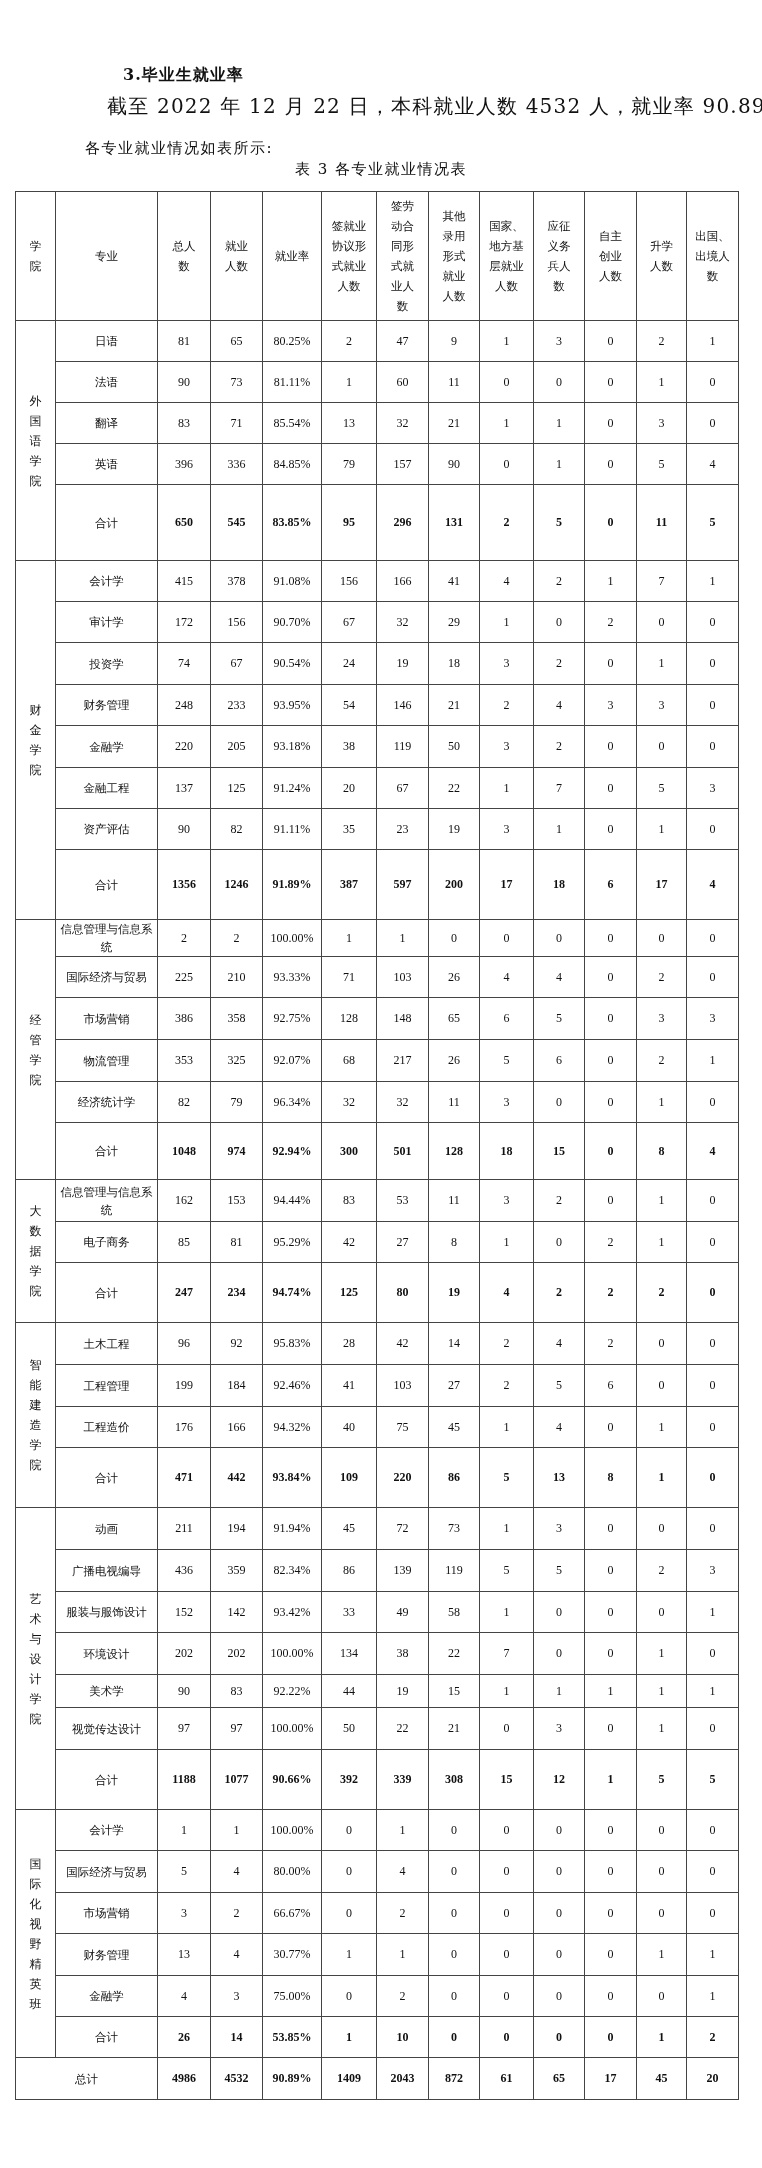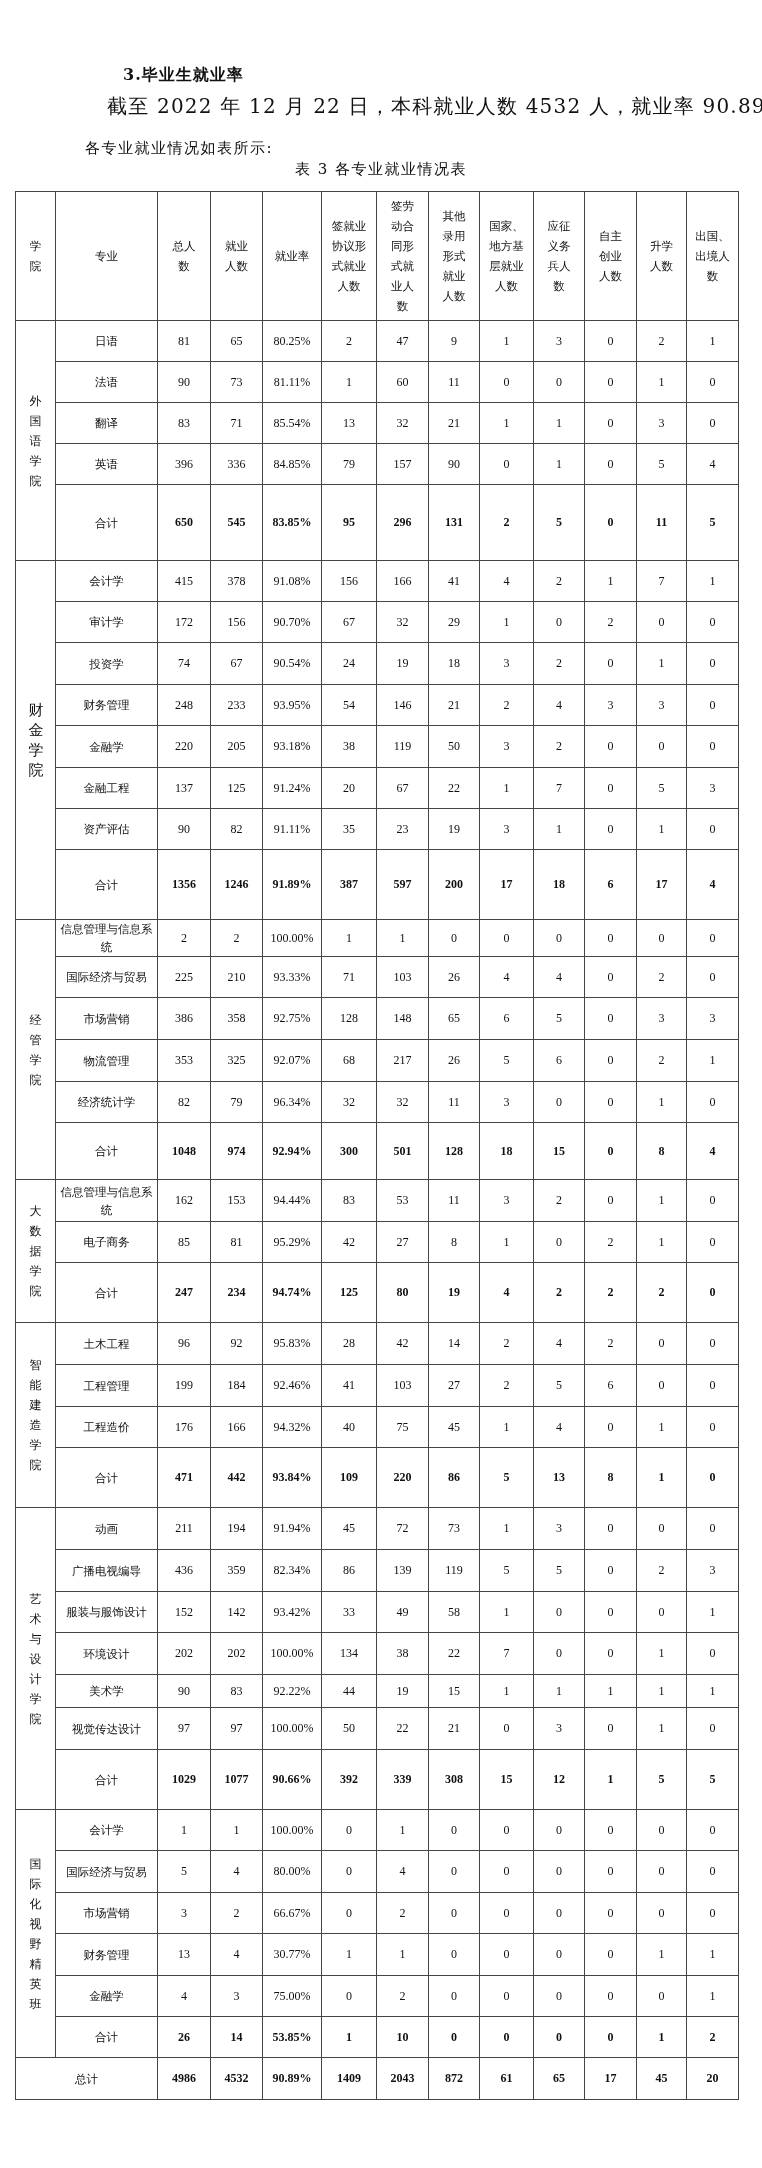--- a/index.html
+++ b/index.html
@@ -151,21 +151,21 @@
         <td>296</td>
         <td>131</td>
         <td>2</td>
         <td>5</td>
         <td>0</td>
         <td>11</td>
         <td>5</td>
       </tr>
       <tr style="height: 41px;">
         <td rowspan="8" class="col">
-          <div style="width: 14px; margin: 12px auto; white-space: normal; line-height: 20px; font-size: 15px;">财金学院</div>
+          <div style="width: 14px; margin: 12px auto; white-space: normal; line-height: 20px; font-size: 12px;">财金学院</div>
         </td>
         <td class="maj">会计学</td>
         <td>415</td>
         <td>378</td>
         <td>91.08%</td>
         <td>156</td>
         <td>166</td>
         <td>41</td>
         <td>4</td>
         <td>2</td>
@@ -544,21 +544,21 @@
         <td>22</td>
         <td>21</td>
         <td>0</td>
         <td>3</td>
         <td>0</td>
         <td>1</td>
         <td>0</td>
       </tr>
       <tr class="sum" style="height: 60px;">
         <td class="maj">合计</td>
-        <td>1029</td>
+        <td>1188</td>
         <td>1077</td>
         <td>90.66%</td>
         <td>392</td>
         <td>339</td>
         <td>308</td>
         <td>15</td>
         <td>12</td>
         <td>1</td>
         <td>5</td>
         <td>5</td>

